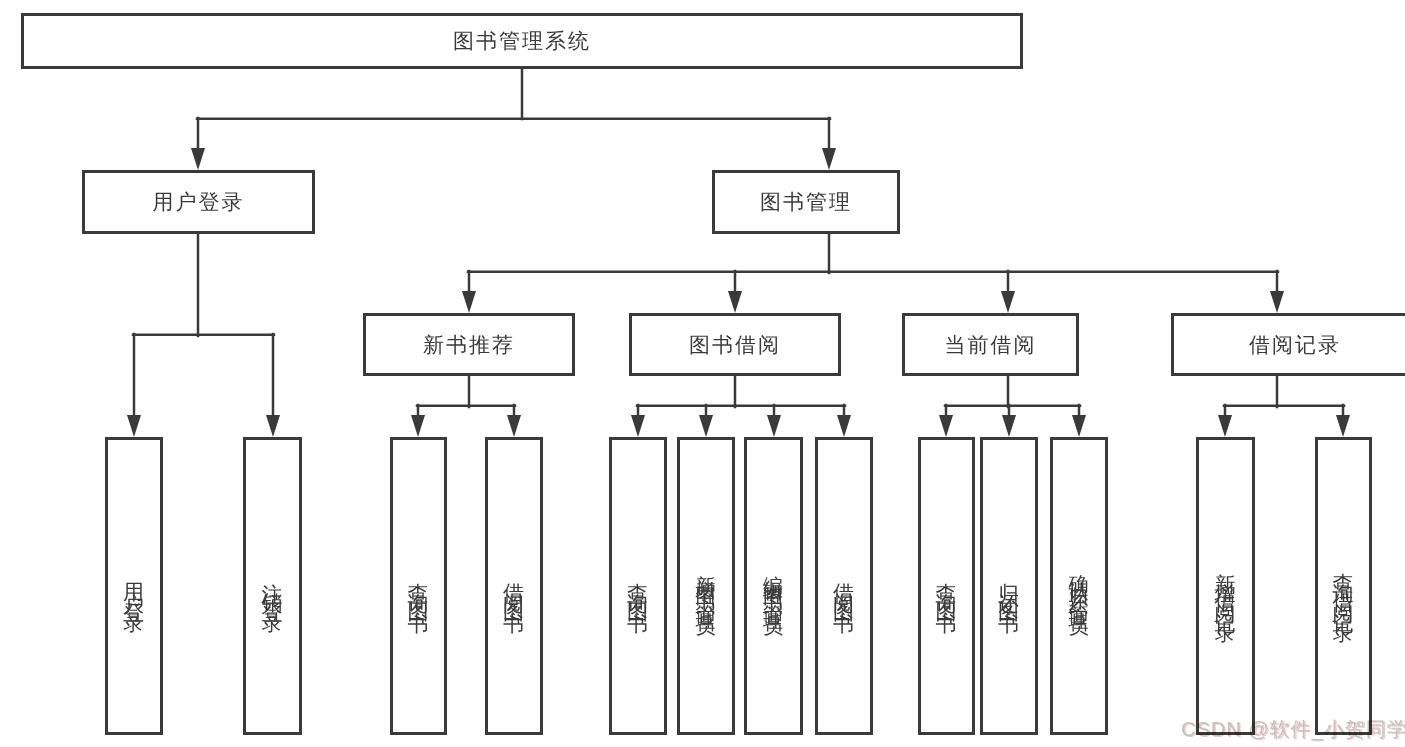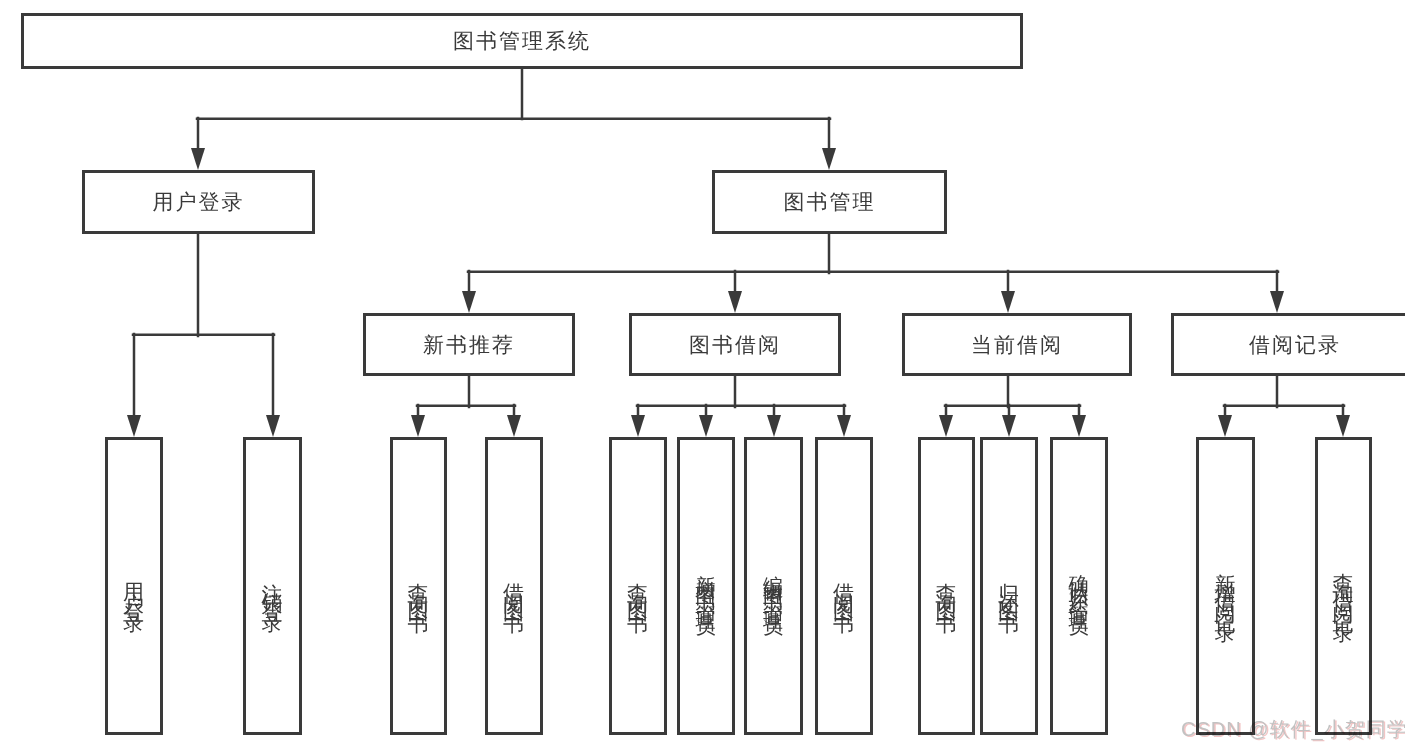--- a/index.html
+++ b/index.html
@@ -140,31 +140,31 @@
     <polygon points="1336,415 1350,415 1343,437"></polygon>
   </svg>
 
   <div class="hbox" style="left:21px; top:13px; width:1002px; height:56px;">
     <span>图书管理系统</span>
   </div>
 
   <div class="hbox" style="left:82px; top:170px; width:233px; height:64px;">
     <span>用户登录</span>
   </div>
-  <div class="hbox" style="left:712px; top:170px; width:235px; height:64px;text-align:center;">
+  <div class="hbox" style="left:712px; top:170px; width:188px; height:64px;text-align:center;">
     <span>图书管理</span>
   </div>
 
   <div class="hbox" style="left:629px; top:313px; width:212px; height:63px;">
     <span>图书借阅</span>
   </div>
   <div class="hbox" style="left:363px; top:313px; width:212px; height:63px;">
     <span>新书推荐</span>
   </div>
-  <div class="hbox" style="left:902px; top:313px; width:230px; height:63px;">
+  <div class="hbox" style="left:902px; top:313px; width:177px; height:63px;">
     <span>当前借阅</span>
   </div>
   <div class="hbox" style="left:1171px; top:313px; width:248px; height:63px;">
     <span>借阅记录</span>
   </div>
 
   <div class="vbox" style="left:105px; top:437px; width:58px; height:298px;">
     <span>用户登录</span>
   </div>
   <div class="vbox" style="left:243px; top:437px; width:59px; height:298px;">

